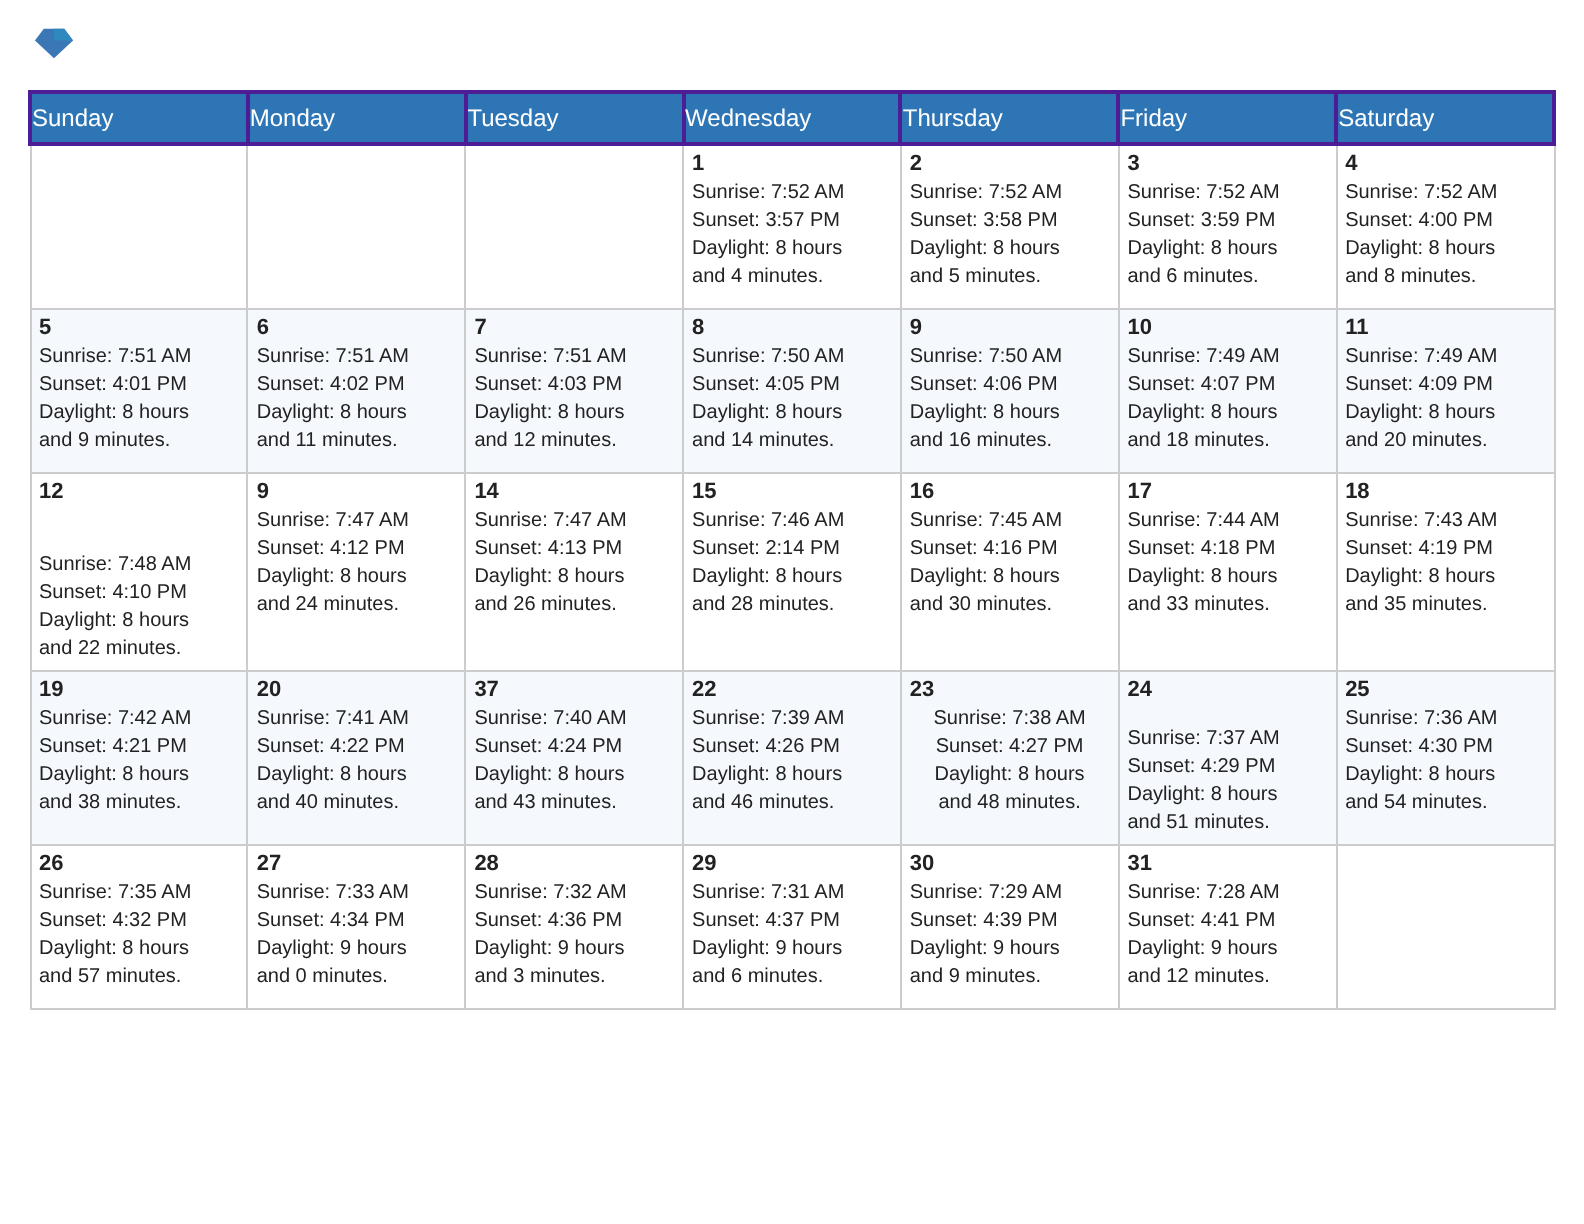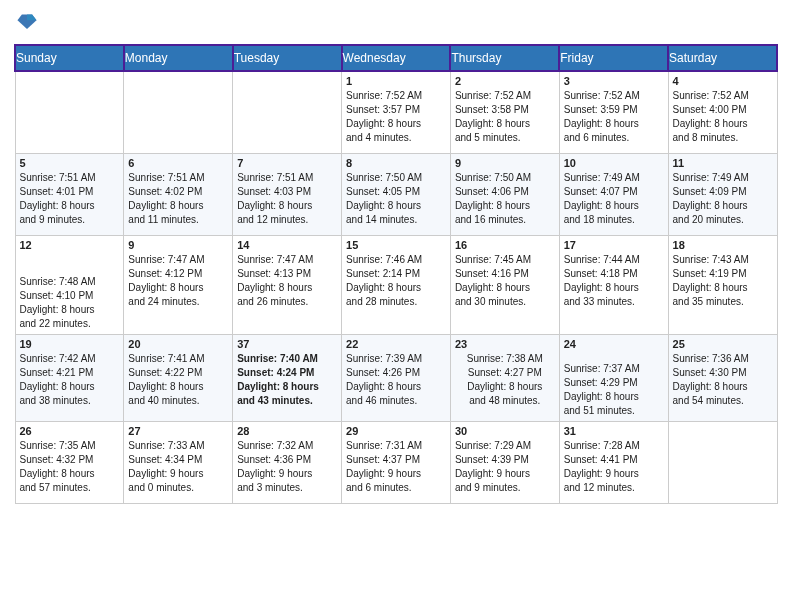--- a/index.html
+++ b/index.html
@@ -273,21 +273,21 @@
           </td>
           <td>
             <span class="day-number">20</span>
             <div class="day-info" style="white-space: pre-line;">Sunrise: 7:41 AM
 Sunset: 4:22 PM
 Daylight: 8 hours
 and 40 minutes.</div>
           </td>
           <td>
             <span class="day-number">37</span>
-            <div class="day-info" style="white-space: pre-line; font-weight: bold;">Sunrise: 7:40 AM
+            <div class="day-info" style="white-space: pre-line;">Sunrise: 7:40 AM
 Sunset: 4:24 PM
 Daylight: 8 hours
 and 43 minutes.</div>
           </td>
           <td>
             <span class="day-number">22</span>
             <div class="day-info" style="white-space: pre-line;">Sunrise: 7:39 AM
 Sunset: 4:26 PM
 Daylight: 8 hours
 and 46 minutes.</div>

